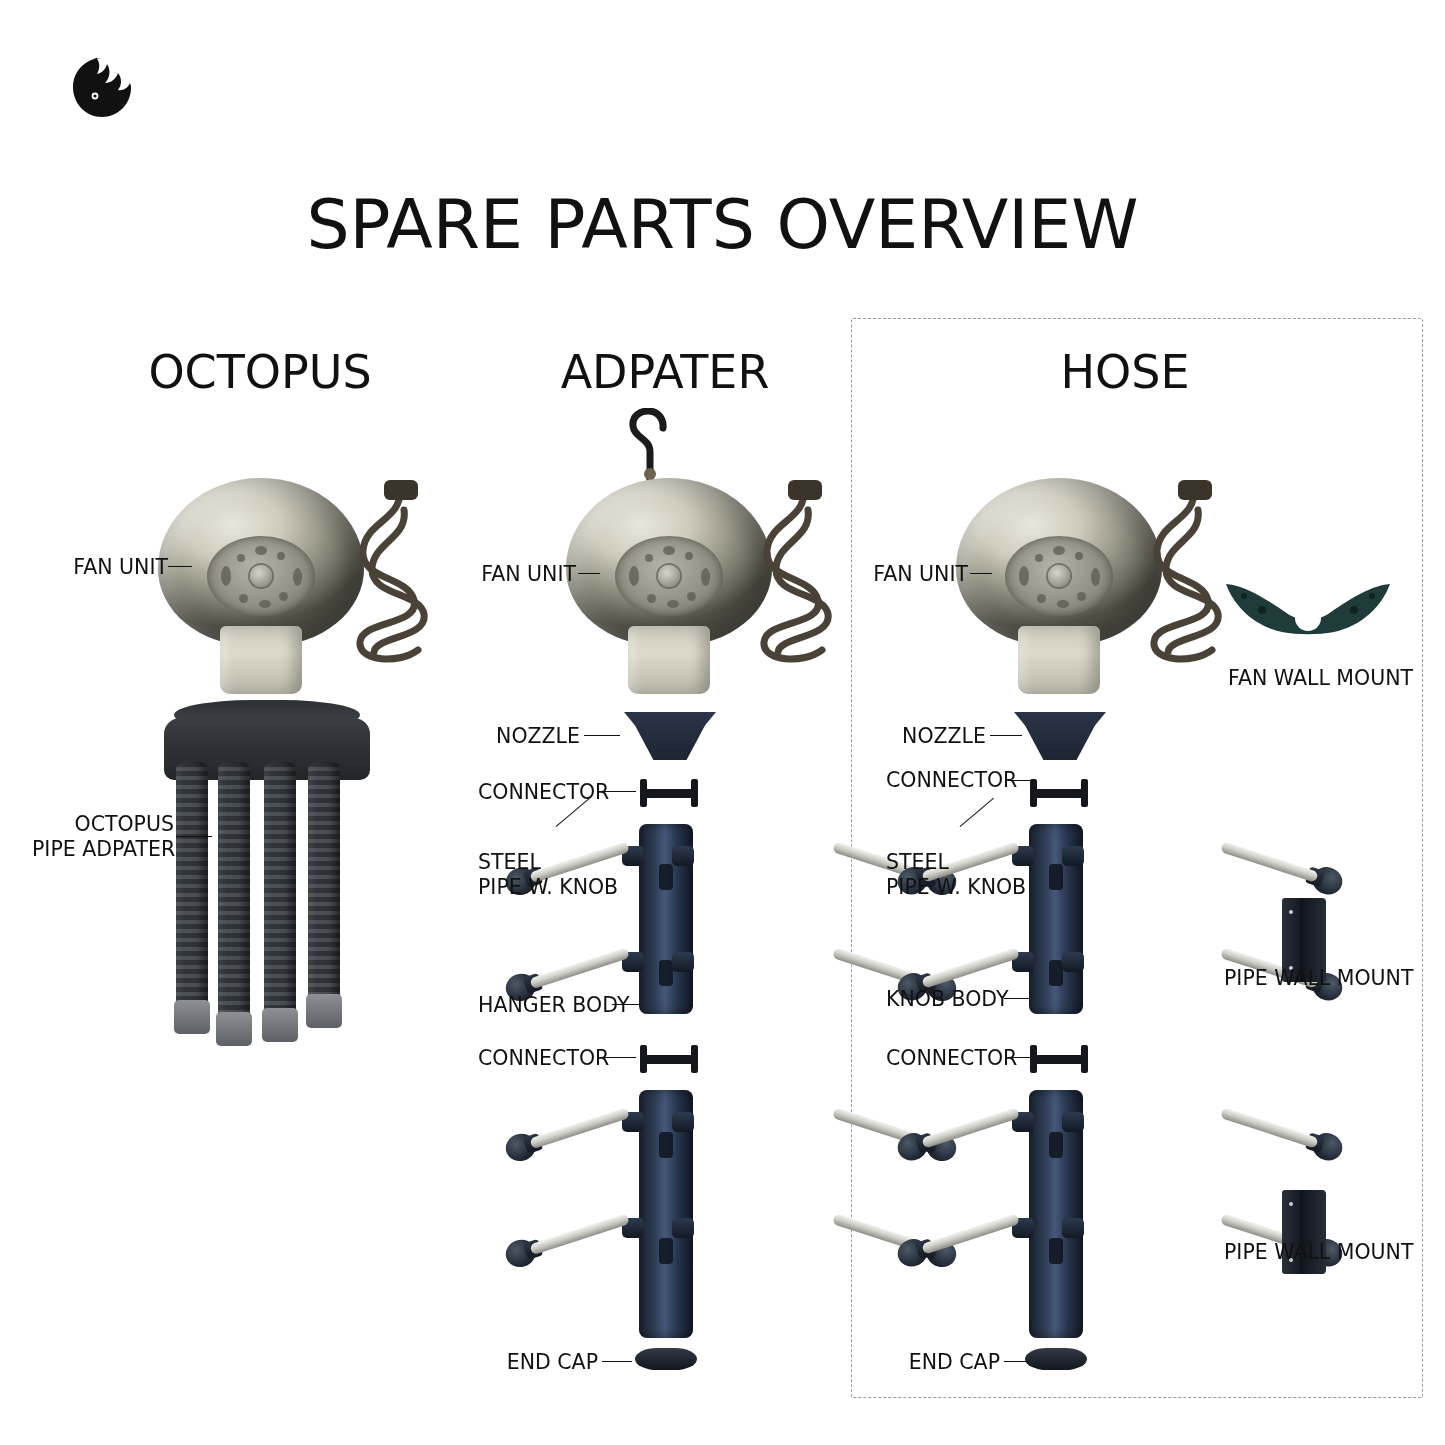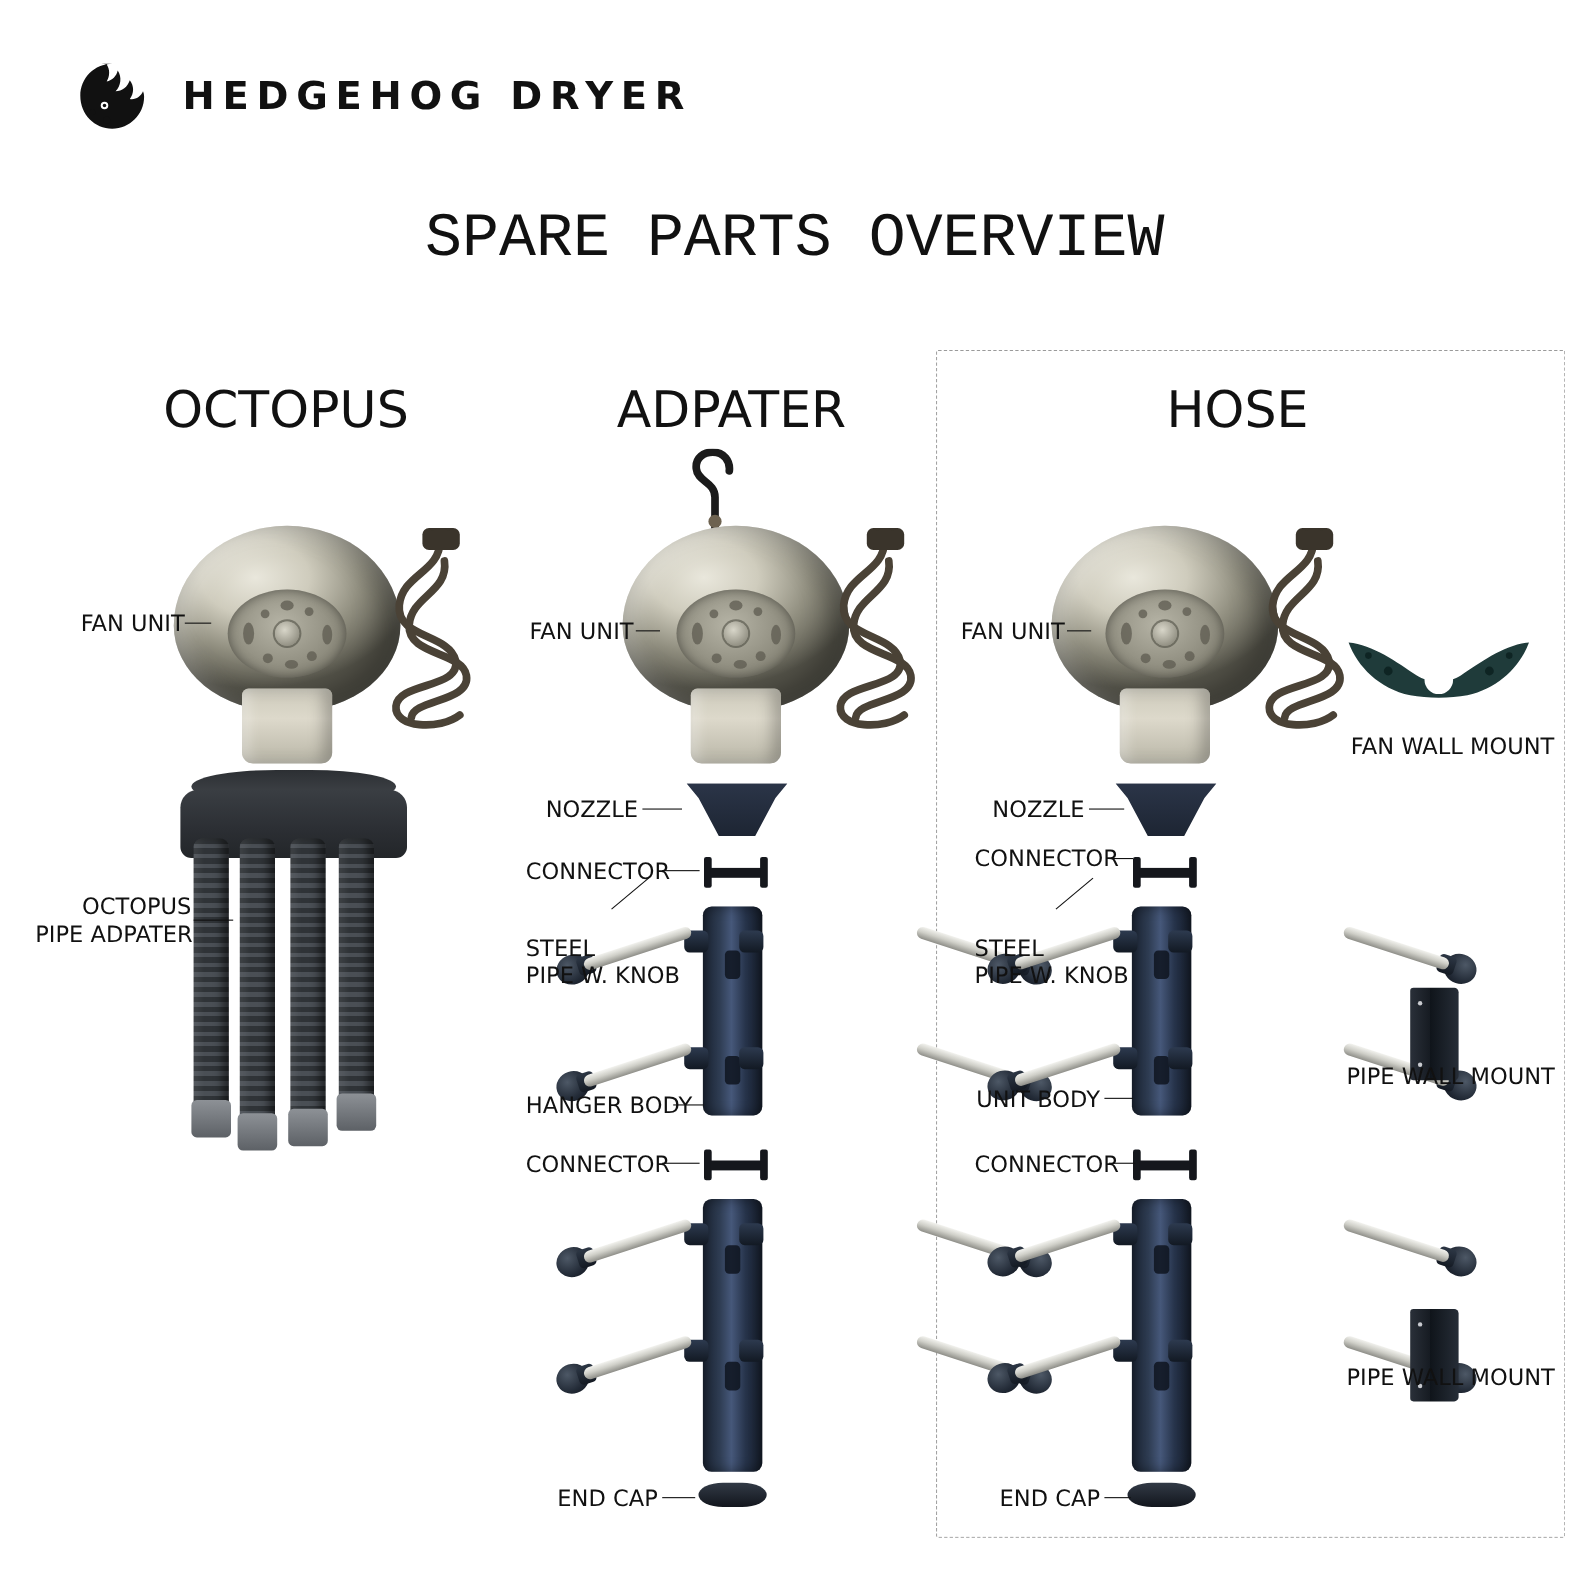--- a/index.html
+++ b/index.html
@@ -15,21 +15,21 @@
   .brand{
     position:absolute;left:66px;top:52px;display:flex;align-items:center;gap:28px;
   }
   .brand-mark{width:72px;height:72px;}
   .brand-name{
     font-size:35px;letter-spacing:7px;font-weight:600;color:#111;
     font-family:"DejaVu Sans", sans-serif;white-space:nowrap;
   }
   .page-title{
     position:absolute;left:0;right:0;top:185px;text-align:center;
-    font-size:56px;letter-spacing:0px;font-weight:400;color:#111;font-family:Liberation Mono, monospace;
+    font-size:68px;letter-spacing:0px;font-weight:400;color:#111;
   }
   
   .col-title{
     position:absolute;font-size:46px;font-weight:400;color:#111;text-align:center;
     width:420px;
   }
   #title-octopus{left:50px;top:345px;}
   #title-hanger{left:455px;top:345px;}
   #title-wall{left:915px;top:345px;}
 
@@ -175,21 +175,20 @@
     <svg width="72" height="72" viewBox="0 0 72 72">
       <g fill="#111">
         <path d="M36 6 C20 6 7 19 7 35 C7 52 20 65 36 65 C52 65 65 52 65 36 C65 34 64.6 32.5 64 31 C62 36 57 39 52 38 C56 33 56 26 52 21 C50 27 45 31 39 31 C44 26 45 18 41 12 C40 17 36 21 31 22 C34 17 34 11 31 6.6 C29.6 6.2 27.8 6 26 6 Z"></path>
         <circle cx="29" cy="44" r="3.4" fill="#fff"></circle>
         <circle cx="29" cy="44" r="1.6"></circle>
         <circle cx="31" cy="57" r="3.2"></circle>
         <circle cx="18" cy="50" r="2.6"></circle>
       </g>
     </svg>
   </span>
-  <span class="brand-name">HEDGEHOG DRYER</span>
 </div>
 
 <div class="page-title">SPARE PARTS OVERVIEW</div>
 
 <div class="col-title" id="title-octopus">OCTOPUS</div>
 <div class="col-title" id="title-hanger">ADPATER</div>
 <div class="col-title" id="title-wall">HOSE</div>
 
 <div class="wall-frame"></div>
 
@@ -463,21 +462,21 @@
     <div class="collar2"></div>
     <div class="rod"></div>
 </div>
 
 <div class="lbl" style="left:886px;top:850px;width:150px;">
   <div>STEEL</div>
   <div>PIPE W. KNOB</div>
 </div>
 <div class="leader" style="left:960px;top:826px;width:44px;transform:rotate(-40deg);transform-origin:left center;"></div>
 
-<div class="lbl r" style="left:886px;top:987px;width:114px;">UNIT BODY</div>
+<div class="lbl r" style="left:886px;top:987px;width:114px;">KNOB BODY</div>
 <div class="leader" style="left:1004px;top:998px;width:26px;"></div>
 
 <div class="conn" style="left:1030px;top:1044px;">
   <div class="end" style="left:0;"></div>
   <div class="bar"></div>
   <div class="end" style="left:51px;"></div>
 </div>
 <div class="lbl r" style="left:886px;top:1046px;width:118px;">CONNECTOR</div>
 <div class="leader" style="left:1008px;top:1057px;width:24px;"></div>
 

